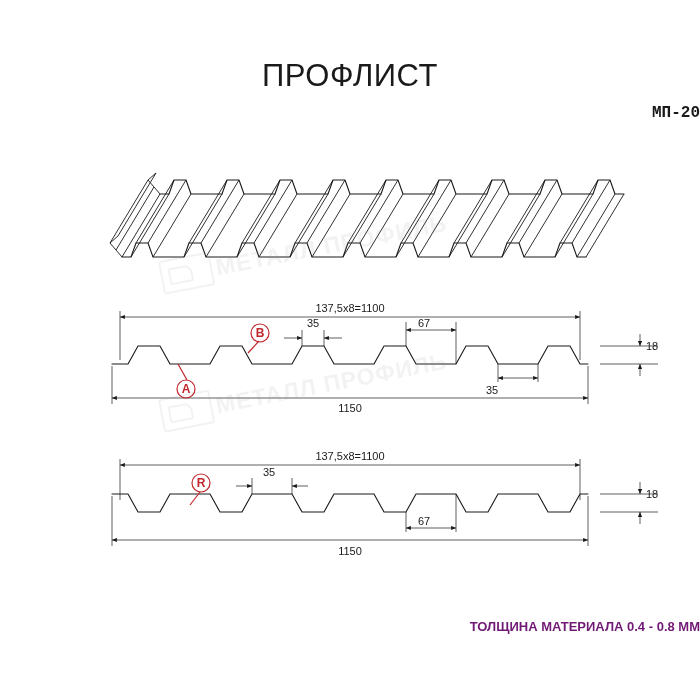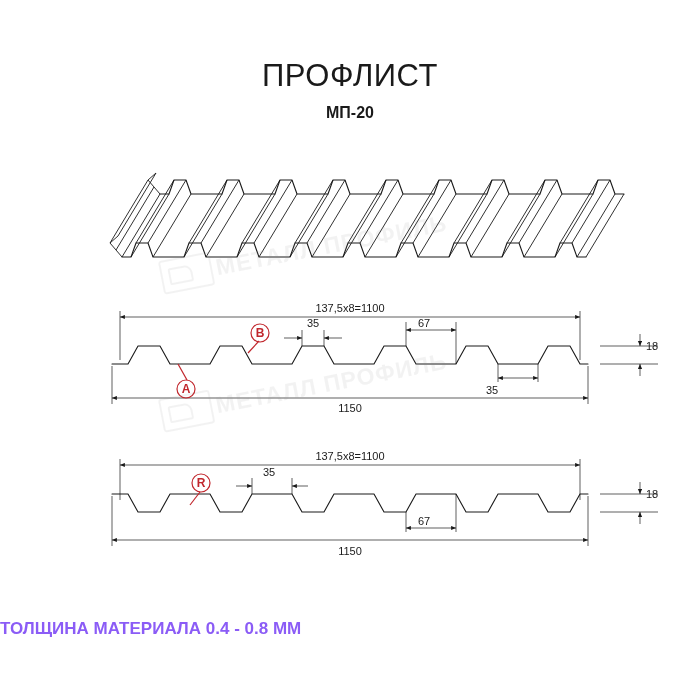--- a/index.html
+++ b/index.html
@@ -29,34 +29,35 @@
     font-size: 31px;
     font-weight: normal;
     letter-spacing: 0.5px;
     color: #1a1a1a;
   }
   .subtitle {
     position: absolute;
     top: 104px;
     left: 0;
     width: 700px;
-    text-align: center;
+    text-align: right;
     font-size: 16px;
     font-weight: bold;
     color: #1a1a1a;
+    font-family: Liberation Mono, monospace;
   }
   .footer-note {
     position: absolute;
     top: 619px;
     left: 0;
     width: 700px;
-    text-align: left;
-    font-size: 17px;
+    text-align: right;
+    font-size: 13px;
     font-weight: bold;
-    color: #8b5cf6;
+    color: #701a75;
   }
   .svg-layer {
     position: absolute;
     top: 0;
     left: 0;
   }
   .wm {
     position: absolute;
     opacity: 0.10;
     pointer-events: none;

